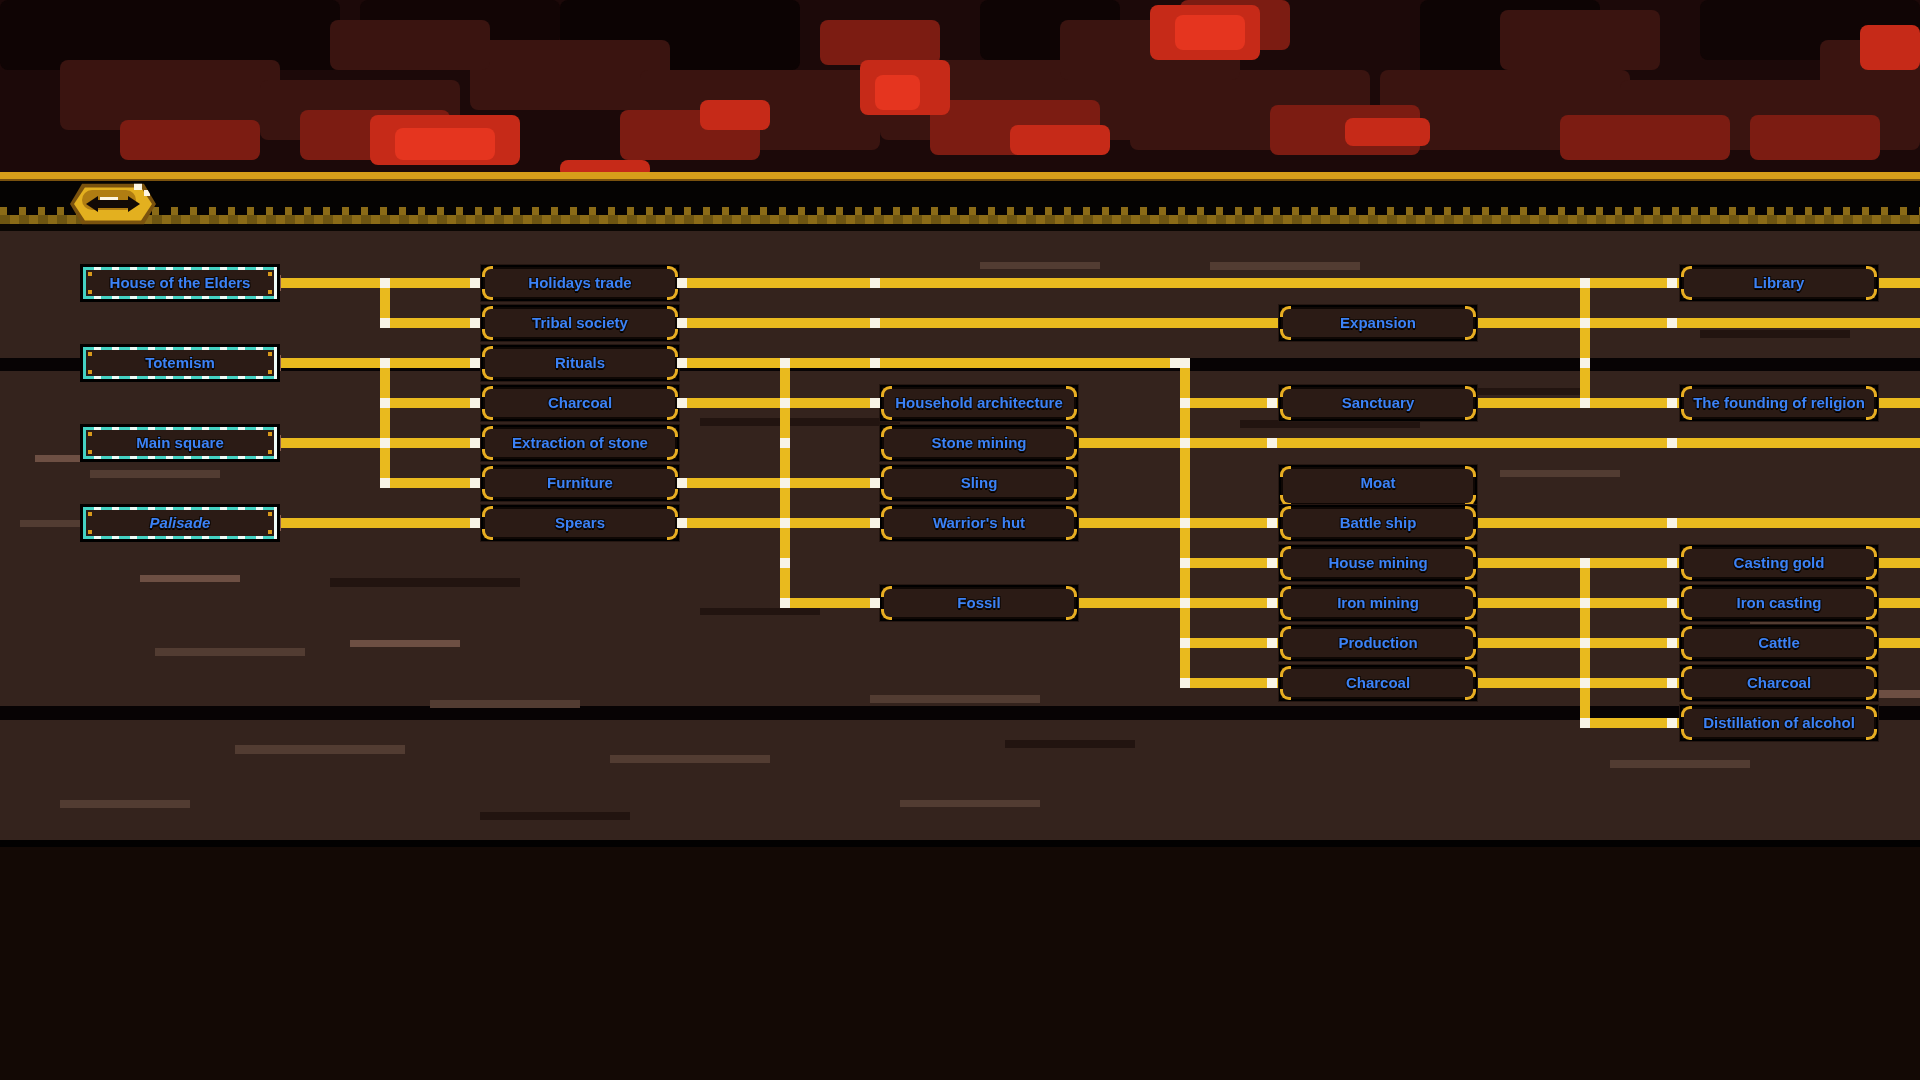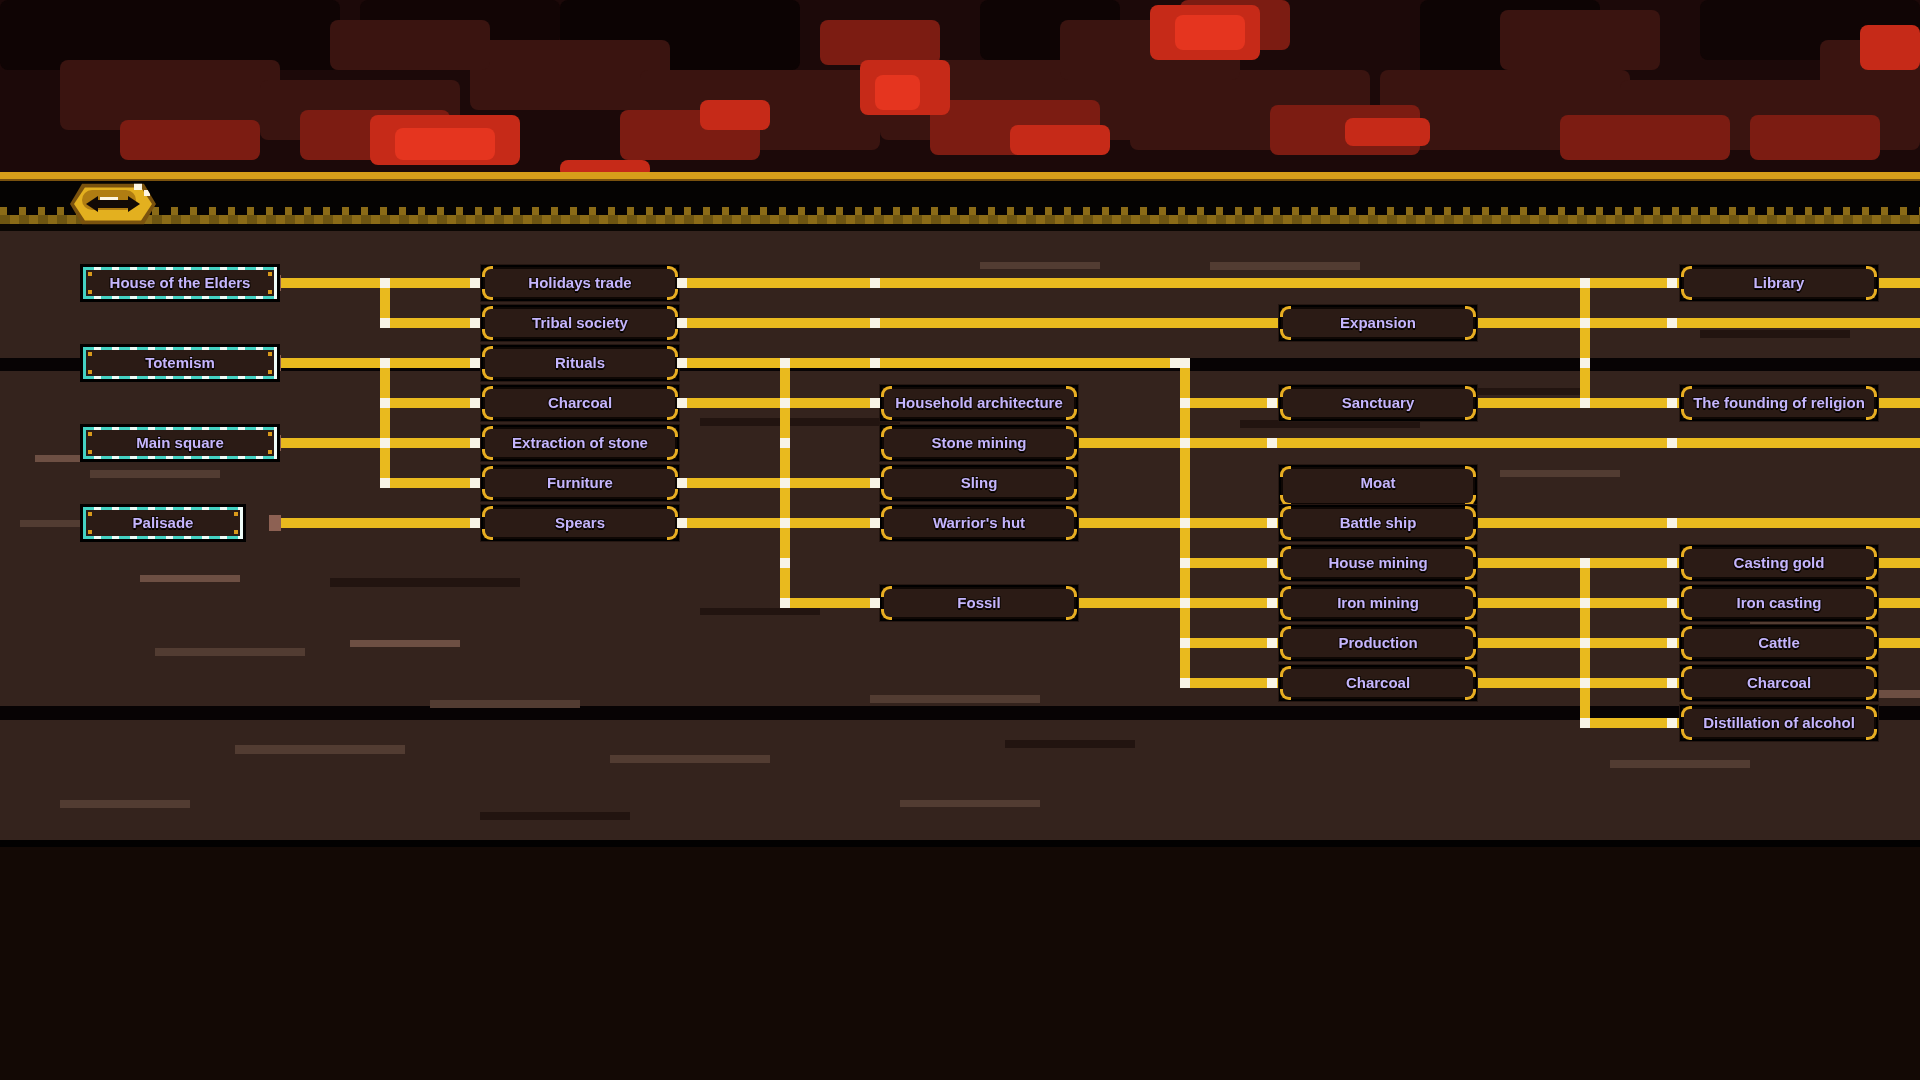--- a/index.html
+++ b/index.html
@@ -43,21 +43,21 @@
   
   #tree-layer .wire{position:absolute;background:#e9ba1e;z-index:2;}
   #tree-layer .junc{position:absolute;width:10px;height:10px;background:#f8f4e6;z-index:4;}
   #tree-layer .stub{position:absolute;width:12px;height:16px;background:#8d6153;z-index:2;}
   #tree-layer .streak{position:absolute;z-index:1;}
 
   .node{position:absolute;width:198px;height:36px;background:#2b1b15;z-index:3;
         border:2px solid #000;box-sizing:border-box;
         box-shadow:0 0 0 1px #241611, inset 0 0 0 2px #0e0704;}
   .node .lbl{position:absolute;left:0;right:0;top:0;bottom:0;line-height:31px;text-align:center;
-        color:#c4b5fd;font-weight:bold;font-size:15px;white-space:nowrap;
+        color:#3b82f6;font-weight:bold;font-size:15px;white-space:nowrap;
         text-shadow:-1px -1px 0 #120a06,1px -1px 0 #120a06,-1px 1px 0 #120a06,1px 1px 0 #120a06,0 2px 0 #000;}
   .c{position:absolute;width:11px;height:11px;border:3px solid #e8ae22;box-sizing:border-box;z-index:5;}
   .c-tl{left:-1px;top:-1px;border-right:none;border-bottom:none;border-top-left-radius:9px;}
   .c-tr{right:-1px;top:-1px;border-left:none;border-bottom:none;border-top-right-radius:9px;}
   .c-bl{left:-1px;bottom:-1px;border-right:none;border-top:none;border-bottom-left-radius:9px;}
   .c-br{right:-1px;bottom:-1px;border-left:none;border-top:none;border-bottom-right-radius:9px;}
   .node.res{box-shadow:0 0 0 1px #000, inset 0 0 0 1px #0e0704;}
   .rframe{position:absolute;left:0px;top:0px;right:0px;bottom:0px;border:3px solid;z-index:5;
         border-image:repeating-linear-gradient(90deg,#44d2c3 0 11px,#eefcf8 11px 18px) 3;}
   .rdot{position:absolute;width:4px;height:4px;background:#d99a1b;z-index:6;}
@@ -219,21 +219,21 @@
         <div class="lbl">Totemism</div>
       </div>
       <div class="node res" style="left: 81px; top: 425px; width: 198px; height: 36px;">
         <div class="rframe"></div>
         <div class="rdot" style="left: 5px; top: 5px;"></div>
         <div class="rdot" style="right: 5px; top: 5px;"></div>
         <div class="rdot" style="left: 5px; bottom: 5px;"></div>
         <div class="rdot" style="right: 5px; bottom: 5px;"></div>
         <div class="lbl">Main square</div>
       </div>
-      <div class="node res" style="left: 81px; top: 505px; width: 164px; height: 36px;">
+      <div class="node res" style="left: 81px; top: 505px; width: 198px; height: 36px; font-style: italic;">
         <div class="rframe"></div>
         <div class="rdot" style="left: 5px; top: 5px;"></div>
         <div class="rdot" style="right: 5px; top: 5px;"></div>
         <div class="rdot" style="left: 5px; bottom: 5px;"></div>
         <div class="rdot" style="right: 5px; bottom: 5px;"></div>
         <div class="lbl">Palisade</div>
       </div>
       <div class="node" style="left: 481px; top: 265px; width: 198px; height: 36px;">
         <div class="c c-tl"></div>
         <div class="c c-tr"></div>

